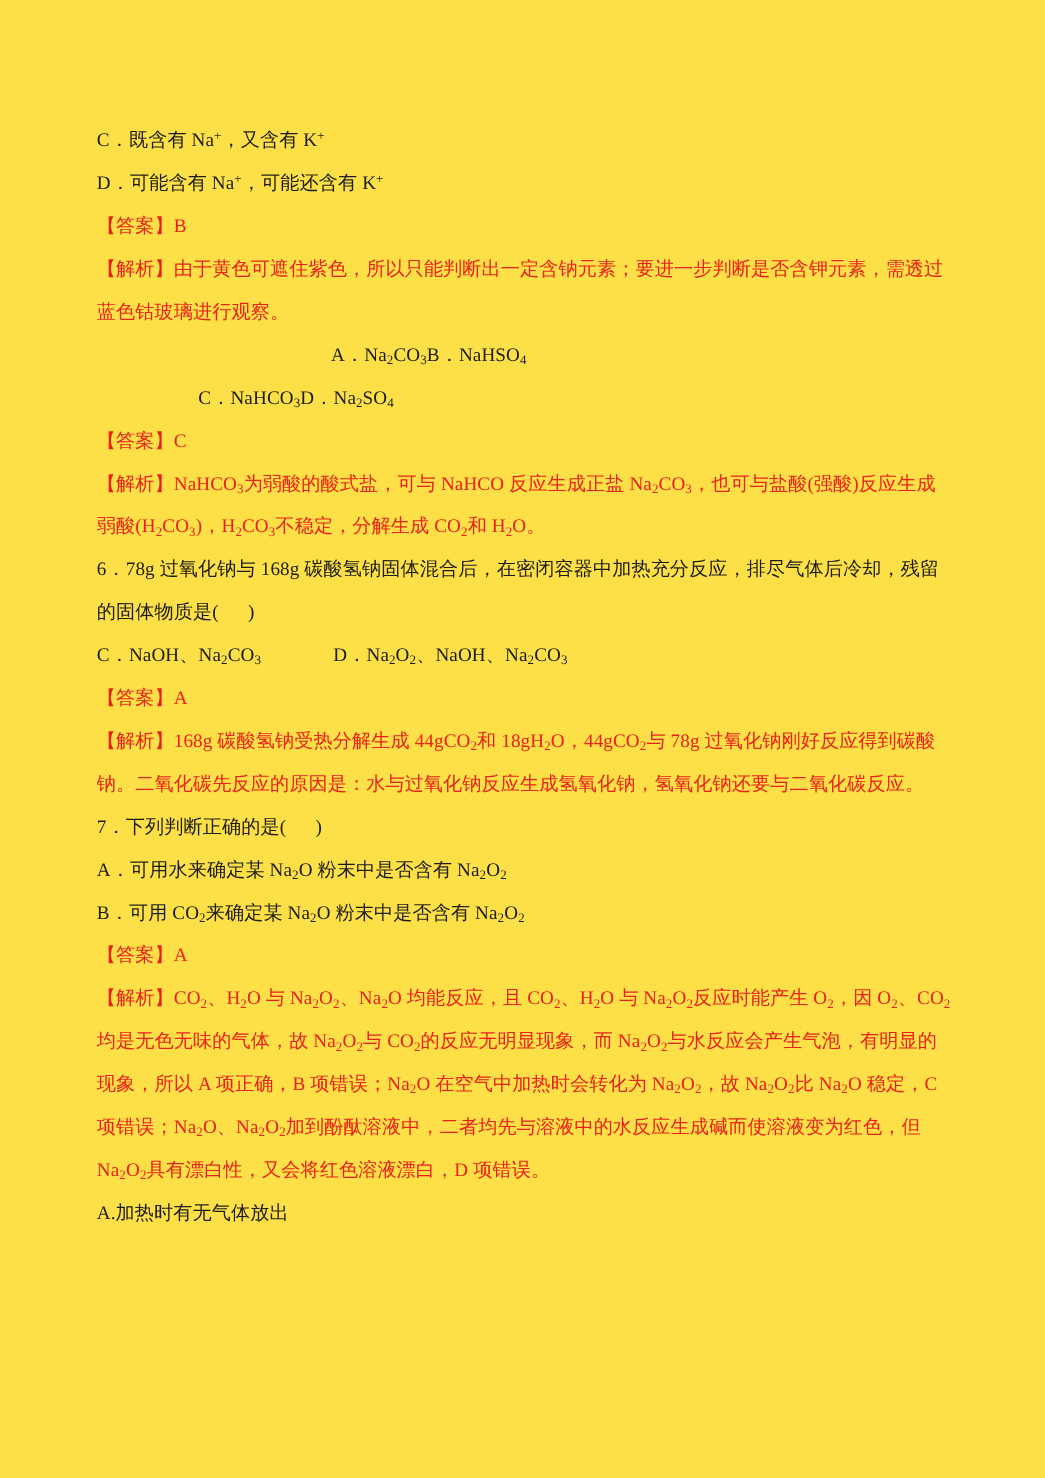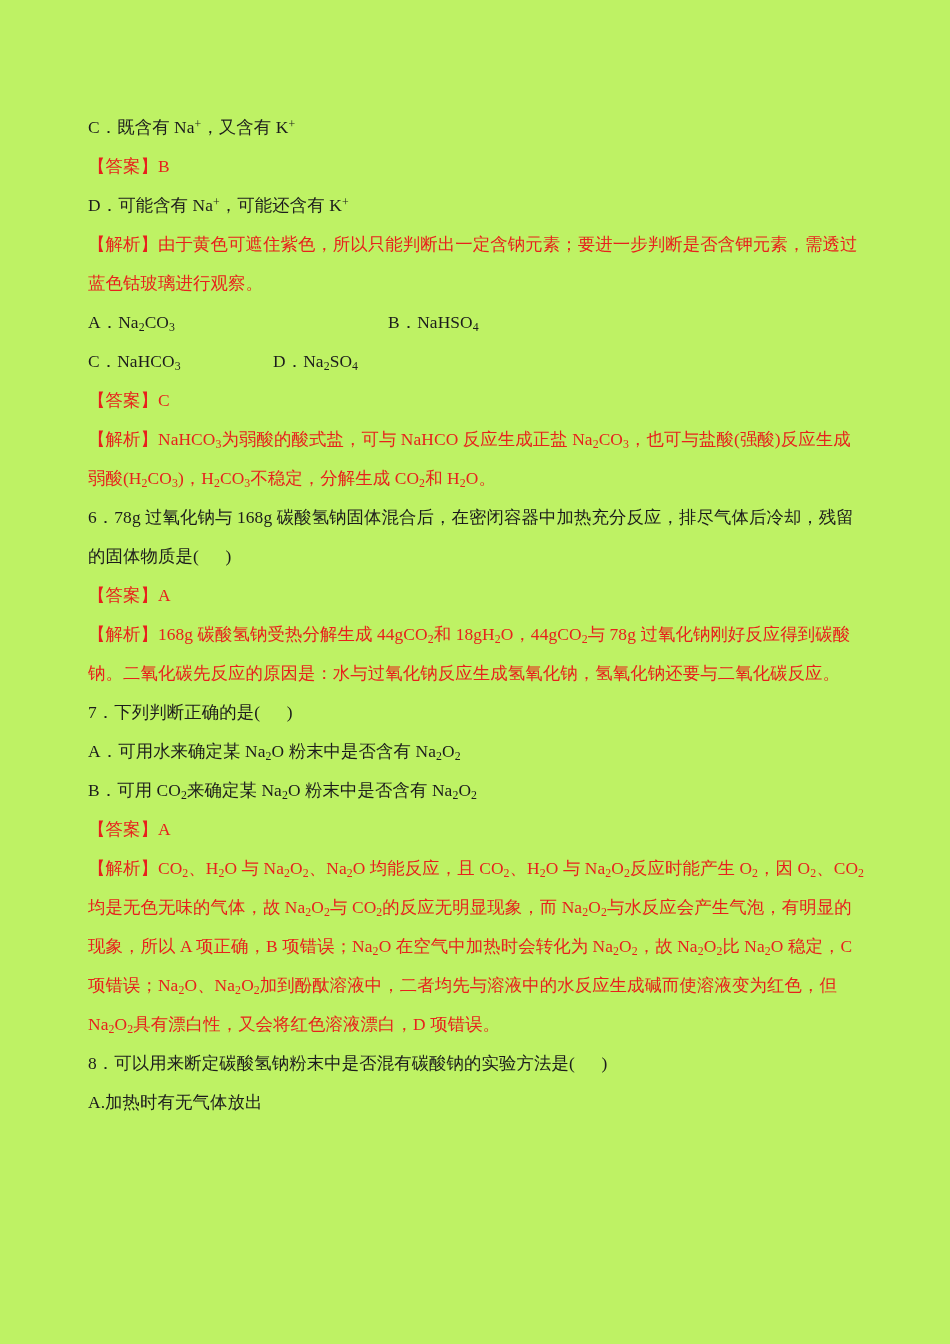--- a/index.html
+++ b/index.html
@@ -18,21 +18,21 @@
   }
 
   #page {
     position: absolute;
     left: 0;
     top: 0;
     width: 950px;
     height: 1344px;
     box-sizing: border-box;
     padding: 108px 85px 0 88px;
-    background: #bef264;
+    background: #fde047;
   }
 
   .line {
     font-size: 17.4px;
     line-height: 39px;
     letter-spacing: 0.1px;
     white-space: pre-wrap;
     word-break: break-word;
     margin: 0;
   }
@@ -54,70 +54,70 @@
 
   
   .opt-row {
     display: block;
   }
   .opt-row .opt {
     display: inline-block;
     vertical-align: top;
   }
 
-  .w-a { width: 300px; }
-  .w-c { width: 185px; }
+  .w-a { width: 300px; text-align: right; }
+  .w-c { width: 185px; text-align: right; }
   .w-c2 { width: 215px; }
 
   sub {
     font-size: 0.68em;
     vertical-align: -0.26em;
     line-height: 0;
   }
   sup {
     font-size: 0.68em;
     vertical-align: 0.46em;
     line-height: 0;
   }
 </style>
 </head>
 <body>
 
 <div id="page">
 
   <div class="line q-line"><span>C．既含有 Na</span><sup>+</sup><span>，又含有 K</span><sup>+</sup></div>
 
+  <div class="line q-line"><span>D．可能含有 Na</span><sup>+</sup><span>，可能还含有 K</span><sup>+</sup></div>
+
   <div class="line r-line"><span>【答案】</span><span>B</span></div>
-
-  <div class="line q-line"><span>D．可能含有 Na</span><sup>+</sup><span>，可能还含有 K</span><sup>+</sup></div>
 
   <div class="line r-line"><span>【解析】</span><span>由于黄色可遮住紫色，所以只能判断出一定含钠元素；要进一步判断是否含钾元素，需透过蓝色钴玻璃进行观察。</span></div>
 
 
   <div class="line q-line opt-row"><span class="opt w-a"><span>A．Na</span><sub>2</sub><span>CO</span><sub>3</sub></span><span class="opt"><span>B．NaHSO</span><sub>4</sub></span></div>
 
   <div class="line q-line opt-row"><span class="opt w-c"><span>C．NaHCO</span><sub>3</sub></span><span class="opt"><span>D．Na</span><sub>2</sub><span>SO</span><sub>4</sub></span></div>
 
   <div class="line r-line"><span>【答案】</span><span>C</span></div>
 
   <div class="line r-line"><span>【解析】</span><span>NaHCO</span><sub>3</sub><span>为弱酸的酸式盐，可与 NaHCO 反应生成正盐 Na</span><sub>2</sub><span>CO</span><sub>3</sub><span>，也可与盐酸(强酸)反应生成弱酸(H</span><sub>2</sub><span>CO</span><sub>3</sub><span>)，H</span><sub>2</sub><span>CO</span><sub>3</sub><span>不稳定，分解生成 CO</span><sub>2</sub><span>和 H</span><sub>2</sub><span>O。</span></div>
 
   <div class="line q-line">6．78g 过氧化钠与 168g 碳酸氢钠固体混合后，在密闭容器中加热充分反应，排尽气体后冷却，残留的固体物质是(      )</div>
 
 
+  <div class="line q-line opt-row"><span class="opt w-c2">C．NaOH、Na<sub>2</sub>CO<sub>3</sub></span><span class="opt">D．Na<sub>2</sub>O<sub>2</sub>、NaOH、Na<sub>2</sub>CO<sub>3</sub></span></div>
 
   <div class="line r-line"><span>【答案】</span><span>A</span></div>
 
   <div class="line r-line"><span>【解析】</span><span>168g 碳酸氢钠受热分解生成 44gCO<sub>2</sub>和 18gH<sub>2</sub>O，44gCO<sub>2</sub>与 78g 过氧化钠刚好反应得到碳酸钠。二氧化碳先反应的原因是：水与过氧化钠反应生成氢氧化钠，氢氧化钠还要与二氧化碳反应。</span></div>
 
   <div class="line q-line">7．下列判断正确的是(      )</div>
 
   <div class="line q-line">A．可用水来确定某 Na<sub>2</sub>O 粉末中是否含有 Na<sub>2</sub>O<sub>2</sub></div>
   <div class="line q-line">B．可用 CO<sub>2</sub>来确定某 Na<sub>2</sub>O 粉末中是否含有 Na<sub>2</sub>O<sub>2</sub></div>
 
   <div class="line r-line"><span>【答案】</span><span>A</span></div>
 
   <div class="line r-line"><span>【解析】</span><span>CO<sub>2</sub>、H<sub>2</sub>O 与 Na<sub>2</sub>O<sub>2</sub>、Na<sub>2</sub>O 均能反应，且 CO<sub>2</sub>、H<sub>2</sub>O 与 Na<sub>2</sub>O<sub>2</sub>反应时能产生 O<sub>2</sub>，因 O<sub>2</sub>、CO<sub>2</sub>均是无色无味的气体，故 Na<sub>2</sub>O<sub>2</sub>与 CO<sub>2</sub>的反应无明显现象，而 Na<sub>2</sub>O<sub>2</sub>与水反应会产生气泡，有明显的现象，所以 A 项正确，B 项错误；Na<sub>2</sub>O 在空气中加热时会转化为 Na<sub>2</sub>O<sub>2</sub>，故 Na<sub>2</sub>O<sub>2</sub>比 Na<sub>2</sub>O 稳定，C 项错误；Na<sub>2</sub>O、Na<sub>2</sub>O<sub>2</sub>加到酚酞溶液中，二者均先与溶液中的水反应生成碱而使溶液变为红色，但 Na<sub>2</sub>O<sub>2</sub>具有漂白性，又会将红色溶液漂白，D 项错误。</span></div>
 
-  <div class="line q-line">8．可以用来断定碳酸氢钠粉末中是否混有碳酸钠的实验方法是(      )</div>
   <div class="line q-line">A.加热时有无气体放出</div>
 
 </div>
 
 </body></html>

